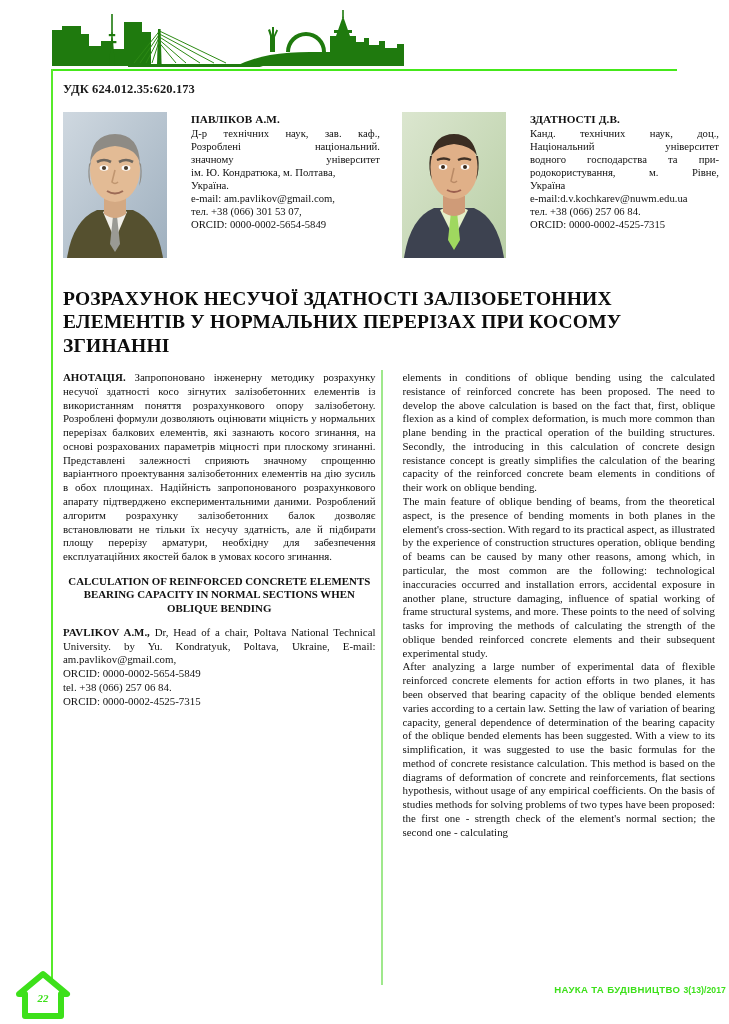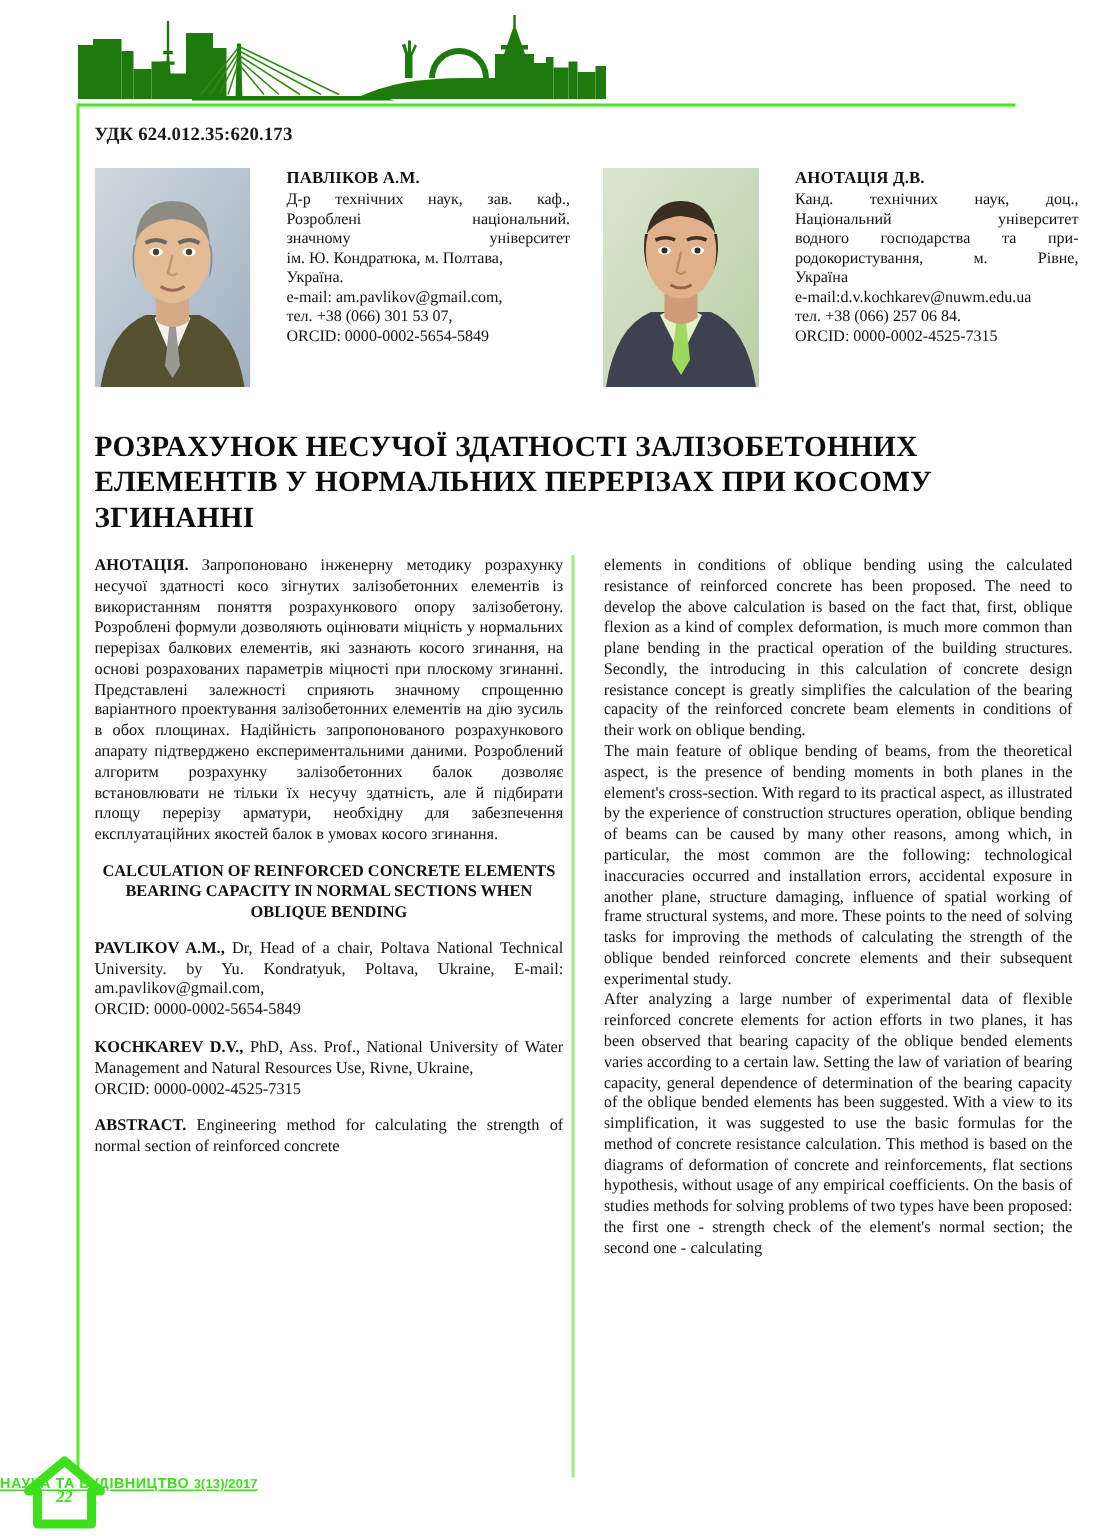--- a/index.html
+++ b/index.html
@@ -186,27 +186,26 @@
     font-weight: bold;
     color: #3de01a;
     padding-top: 6px;
     box-sizing: border-box;
   }
   .footer-journal {
     position: absolute;
     left: 0;
     top: 16px;
     width: 726px;
-    text-align: left;
+    text-align: right;
     font-size: 9.6px;
     font-weight: bold;
     letter-spacing: 0.35px;
     color: #3de01a;
     font-family: "Liberation Sans", sans-serif;
-    text-decoration: underline;
   }
   .footer-issue {
     font-size: 8.6px;
     letter-spacing: 0.1px;
   }
 </style>
 </head>
 <body>
 
 <div class="page-header">
@@ -356,21 +355,21 @@
         <ellipse cx="63" cy="55" rx="4.3" ry="2.7" fill="#fdfdfd"></ellipse>
         <circle cx="41" cy="55" r="2" fill="#3a2a1c"></circle>
         <circle cx="63" cy="55" r="2" fill="#3a2a1c"></circle>
 
         <path d="M52 56 L49 69 Q52 72 55 69" stroke="#b98a66" stroke-width="1.5" fill="none"></path>
 
         <path d="M45 78 Q52 82 59 78" stroke="#9b5f4f" stroke-width="2" fill="none"></path>
       </svg>
     </div>
     <div class="author-info">
-      <span class="author-name">АНОТАЦІЯ Д.В.</span>
+      <span class="author-name">ЗДАТНОСТІ Д.В.</span>
       <span class="author-line author-just">Канд. технічних наук, доц.,</span>
       <span class="author-line author-just">Національний університет</span>
       <span class="author-line author-just">водного господарства та при-</span>
       <span class="author-line author-just">родокористування, м. Рівне,</span>
       <span class="author-line">Україна</span>
       <span class="author-line">e-mail:d.v.kochkarev@nuwm.edu.ua</span>
       <span class="author-line">тел. +38 (066) 257 06 84.</span>
       <span class="author-line">ORCID: 0000-0002-4525-7315</span>
     </div>
   </div>
@@ -383,27 +382,22 @@
 
   <div class="col">
     <p>
       <span class="lead">АНОТАЦІЯ.</span><span> Запропоновано інженерну методику розрахунку несучої здатності косо зігнутих залізобетонних елементів із використанням поняття розрахункового опору залізобетону. Розроблені формули дозволяють оцінювати міцність у нормальних перерізах балкових елементів, які зазнають косого згинання, на основі розрахованих параметрів міцності при плоскому згинанні. Представлені залежності сприяють значному спрощенню варіантного проектування залізобетонних елементів на дію зусиль в обох площинах. Надійність запропонованого розрахункового апарату підтверджено експериментальними даними. Розроблений алгоритм розрахунку залізобетонних балок дозволяє встановлювати не тільки їх несучу здатність, але й підбирати площу перерізу арматури, необхідну для забезпечення експлуатаційних якостей балок в умовах косого згинання.</span>
     </p>
     <p class="sec-title">CALCULATION OF REINFORCED CONCRETE ELEMENTS BEARING CAPACITY IN NORMAL SECTIONS WHEN OBLIQUE BENDING</p>
     <p class="auth-en">
       <span class="lead">PAVLIKOV A.M.,</span><span> Dr, Head of a chair, Poltava National Technical University. by Yu. Kondratyuk, Poltava, Ukraine, E-mail: am.pavlikov@gmail.com,</span>
     </p>
     <p class="nogap" style="text-align:left">ORCID: 0000-0002-5654-5849</p>
-    <p class="auth-en">
-      <span class="lead">KOCHKAREV D.V.,</span><span> PhD, Ass. Prof., National University of Water Management and Natural Resources Use, Rivne, Ukraine,</span>
-    </p>
+    <p class="nogap" style="text-align:left">tel. +38 (066) 257 06 84.</p>
     <p class="nogap" style="text-align:left">ORCID: 0000-0002-4525-7315</p>
-    <p class="gap-top">
-      <span class="lead">ABSTRACT.</span><span> Engineering method for calculating the strength of normal section of reinforced concrete</span>
-    </p>
   </div>
 
   <div class="col">
     <p>elements in conditions of oblique bending using the calculated resistance of reinforced concrete has been proposed. The need to develop the above calculation is based on the fact that, first, oblique flexion as a kind of complex deformation, is much more common than plane bending in the practical operation of the building structures. Secondly, the introducing in this calculation of concrete design resistance concept is greatly simplifies the calculation of the bearing capacity of the reinforced concrete beam elements in conditions of their work on oblique bending.</p>
     <p class="nogap">The main feature of oblique bending of beams, from the theoretical aspect, is the presence of bending moments in both planes in the element's cross-section. With regard to its practical aspect, as illustrated by the experience of construction structures operation, oblique bending of beams can be caused by many other reasons, among which, in particular, the most common are the following: technological inaccuracies occurred and installation errors, accidental exposure in another plane, structure damaging, influence of spatial working of frame structural systems, and more. These points to the need of solving tasks for improving the methods of calculating the strength of the oblique bended reinforced concrete elements and their subsequent experimental study.</p>
     <p class="nogap">After analyzing a large number of experimental data of flexible reinforced concrete elements for action efforts in two planes, it has been observed that bearing capacity of the oblique bended elements varies according to a certain law. Setting the law of variation of bearing capacity, general dependence of determination of the bearing capacity of the oblique bended elements has been suggested. With a view to its simplification, it was suggested to use the basic formulas for the method of concrete resistance calculation. This method is based on the diagrams of deformation of concrete and reinforcements, flat sections hypothesis, without usage of any empirical coefficients. On the basis of studies methods for solving problems of two types have been proposed: the first one - strength check of the element's normal section; the second one - calculating</p>
   </div>
 
 </div>
 

